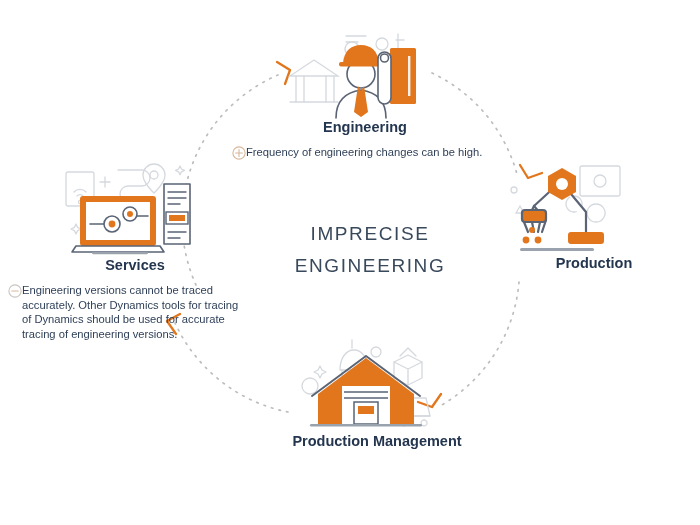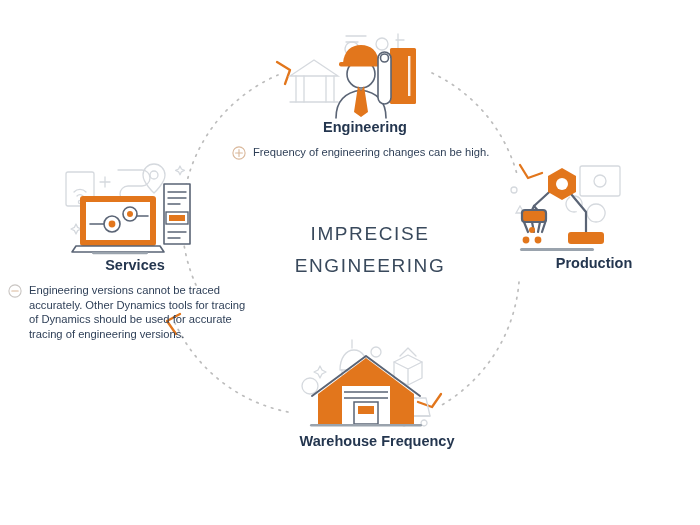--- a/index.html
+++ b/index.html
@@ -64,21 +64,20 @@
     color: #24364f;
     font-weight: bold;
     font-size: 14.5px;
     line-height: 18px;
     margin: 0 0 9px 0;
   }
 
   .bullet {
     display: flex;
     align-items: flex-start;
-    gap: 7px;
     margin-bottom: 9px;
   }
   .bullet:last-child { margin-bottom: 0; }
 
   .badge {
     flex: 0 0 auto;
     width: 14px;
     height: 14px;
     margin-top: 1px;
   }
@@ -277,21 +276,21 @@
       <span class="bullet-text">Frequency of engineering changes can be high.</span>
     </div>
 
   </div>
 
   <div class="block block-production">
     <div class="block-title">Production</div>
   </div>
 
   <div class="block block-warehouse">
-    <div class="block-title">Warehouse Frequency</div>
+    <div class="block-title">Production Management</div>
   </div>
 
   <div class="block block-services">
     <div class="block-title">Services</div>
     <div class="bullet">
       <span class="badge">
         <svg viewBox="0 0 14 14" width="14" height="14">
           <circle cx="7" cy="7" r="6.1" fill="none" stroke="#c9c5c2" stroke-width="1.1"></circle>
           <path d="M3.8 7 h6.4" stroke="#d9b79a" stroke-width="1.1" stroke-linecap="round"></path>
         </svg>

